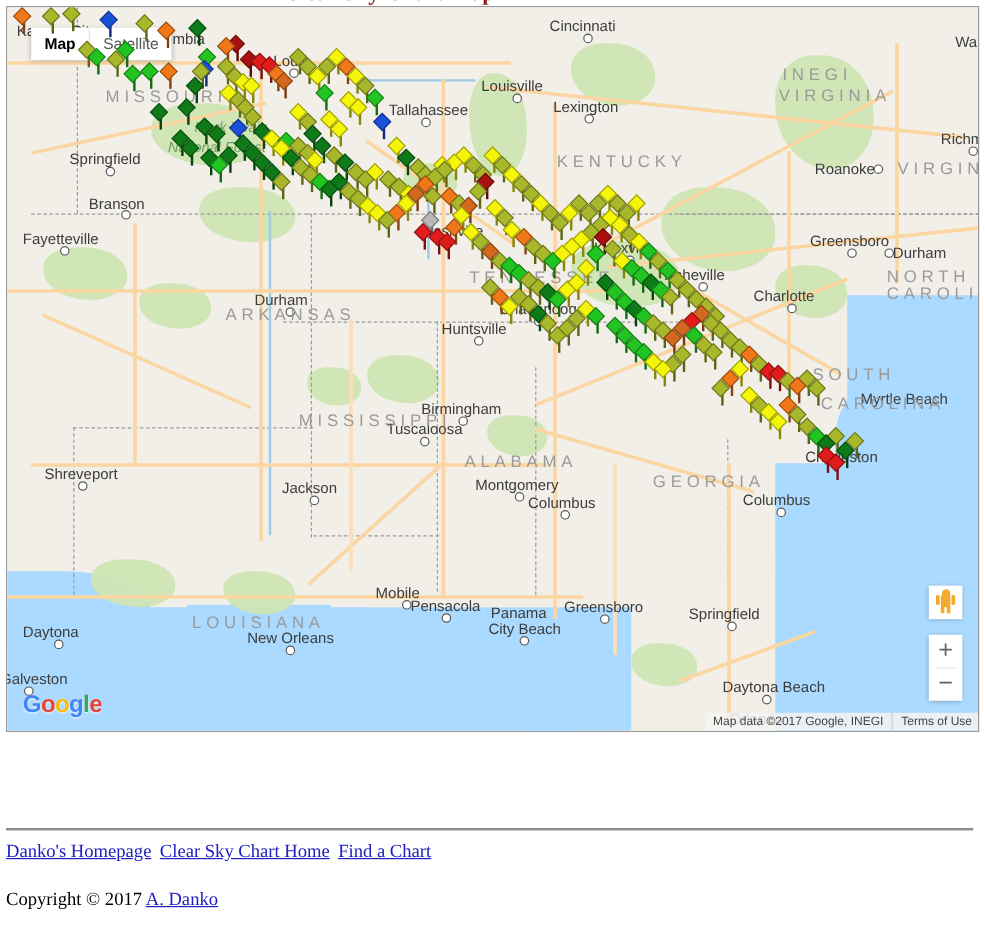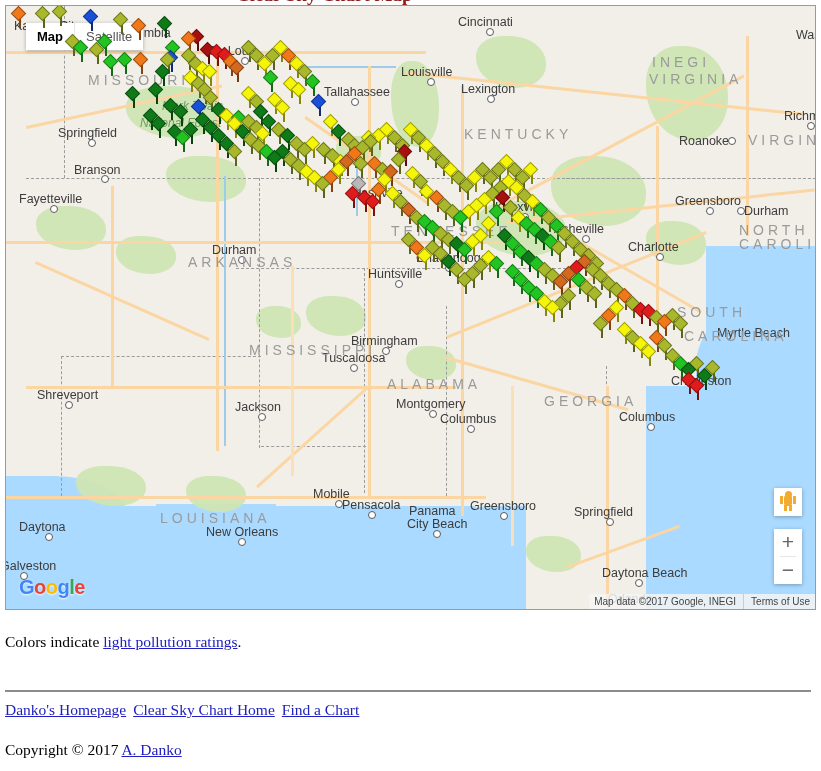--- a/index.html
+++ b/index.html
@@ -1268,20 +1268,19 @@
     <div id="glogo"><span style="color: rgb(66, 133, 244);">G</span><span style="color: rgb(234, 67, 53);">o</span><span style="color: rgb(251, 188, 5);">o</span><span style="color: rgb(66, 133, 244);">g</span><span style="color: rgb(52, 168, 83);">l</span><span style="color: rgb(234, 67, 53);">e</span></div>
 
     <div id="attrib">
       <span>Map data ©2017 Google, INEGI</span>
       <span class="tou">Terms of Use</span>
     </div>
   </div>
 </div>
 
 <div id="notes">
-  <div><span>Colors indicate </span><a href="#">light pollution ratings</a><span>.</span></div>
 </div>
 
 <hr class="rule">
 
 <div id="links"><a href="#">Danko's Homepage</a><a href="#">Clear Sky Chart Home</a><a href="#">Find a Chart</a></div>
 
 <div id="copy"><span>Copyright © 2017 </span><a href="#">A. Danko</a></div>
 
 </body></html>

